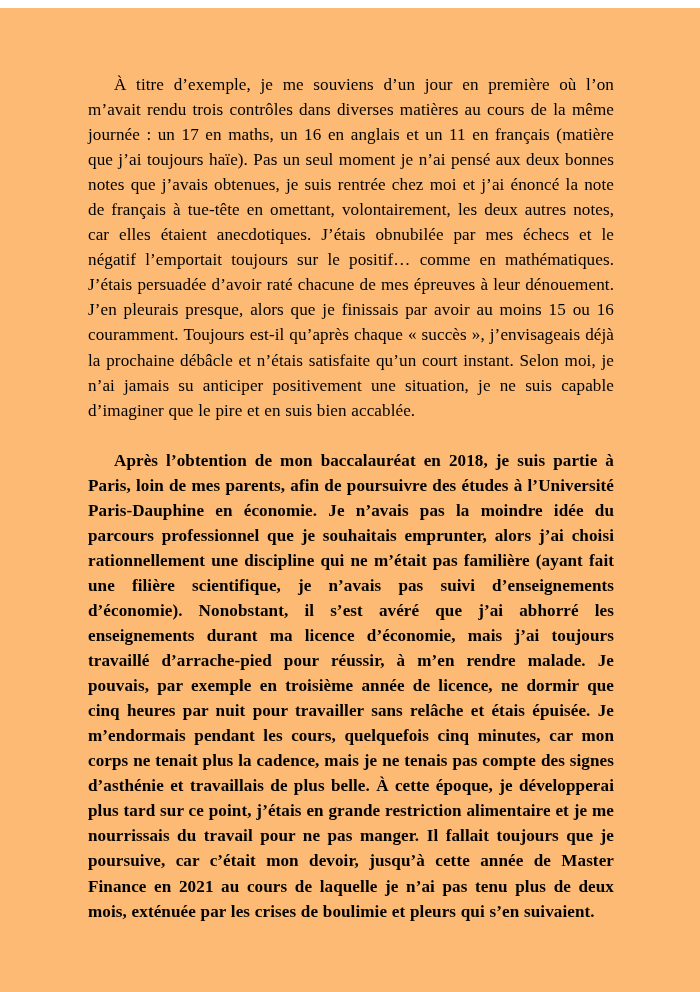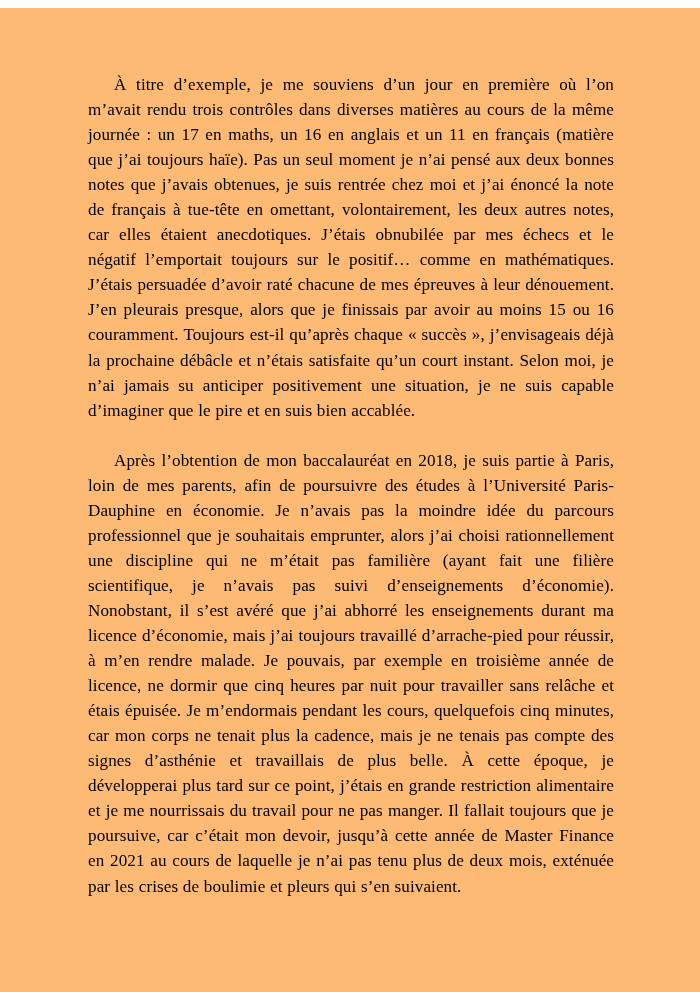--- a/index.html
+++ b/index.html
@@ -35,20 +35,21 @@
     font-size: 17.1px;
     line-height: 25.05px;
     text-indent: 26px;
     hyphens: none;
     -webkit-hyphens: none;
     word-spacing: 0.02em;
     letter-spacing: 0.005em;
   }
   .para + .para {
     margin-top: 25.05px;
+    font-weight: bold;
   }
   
   .para:last-child {
     text-align-last: left;
   }
 </style>
 </head>
 <body>
 
 <div class="page">

